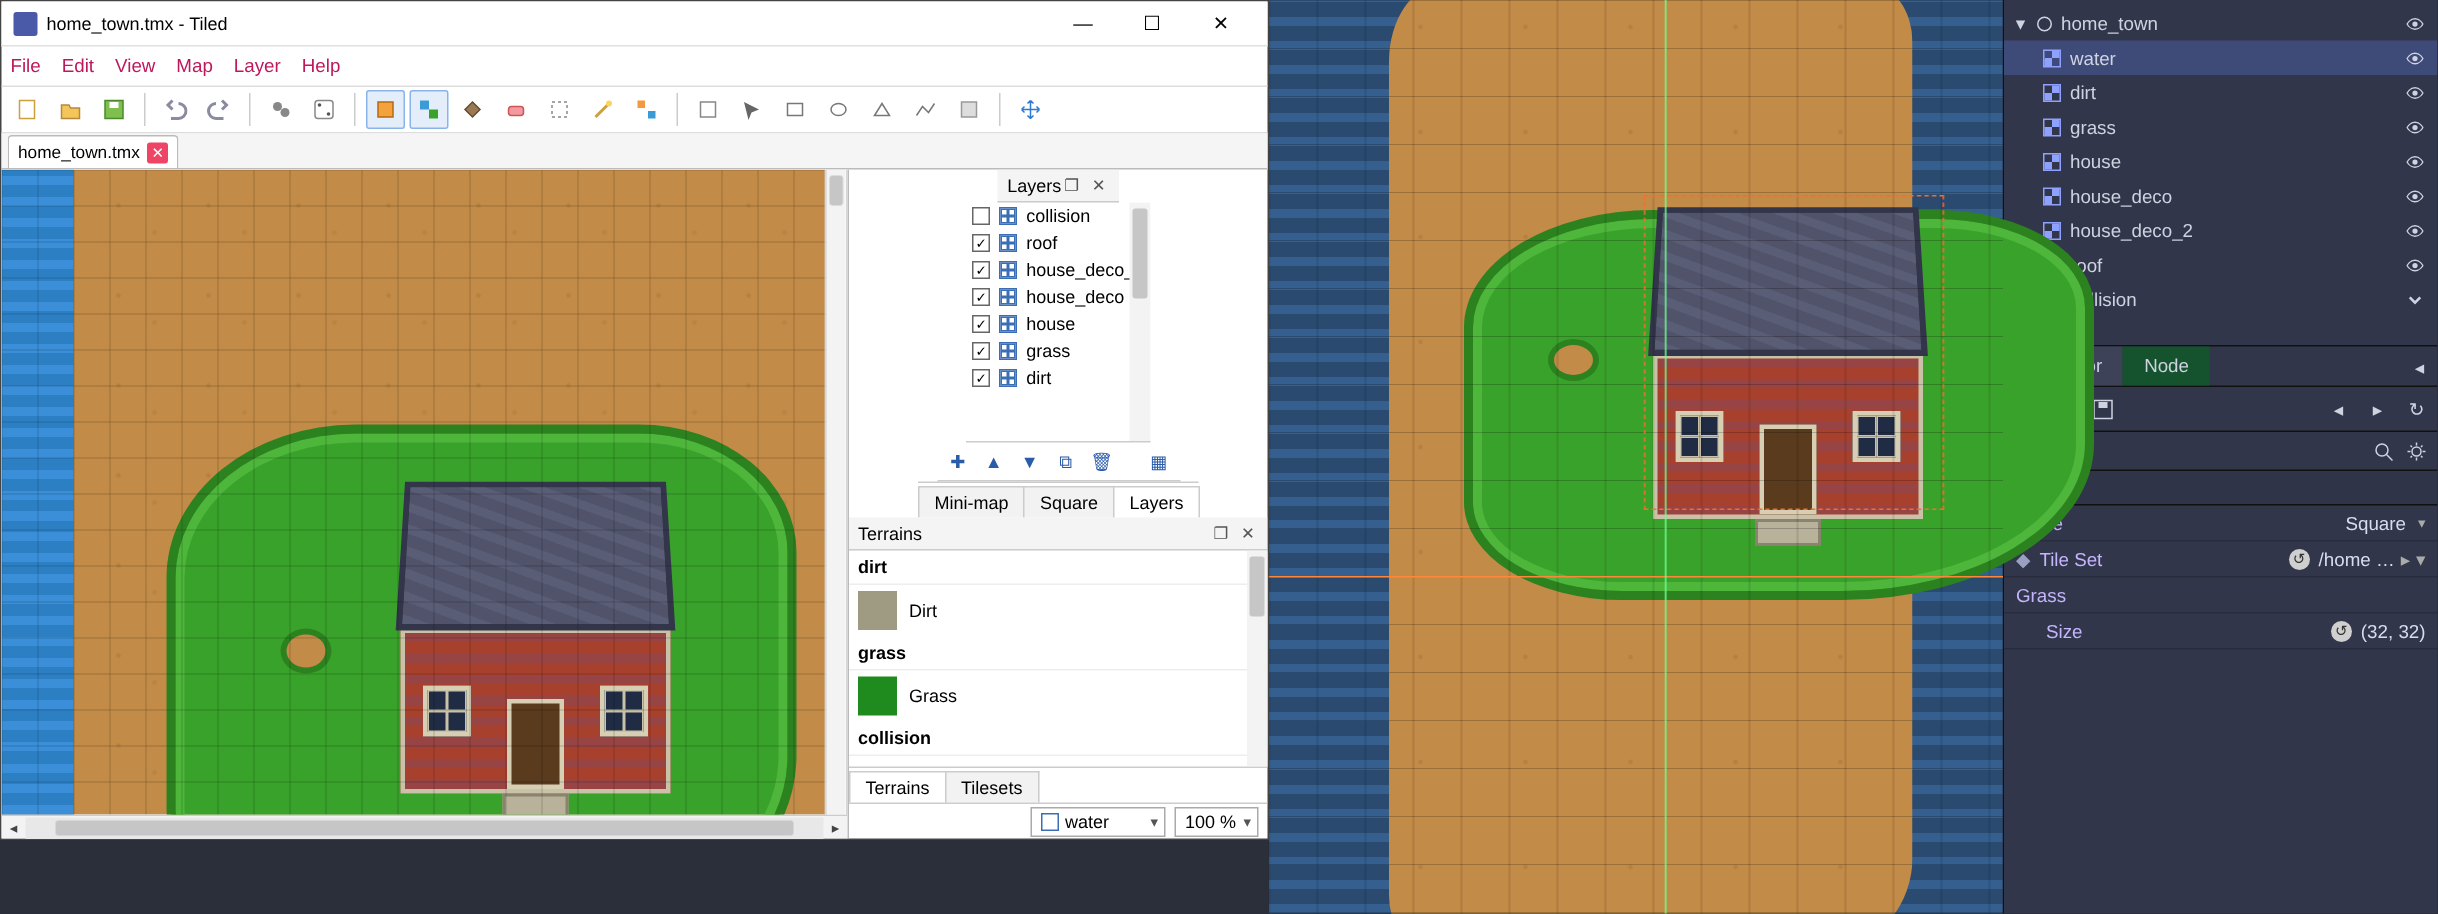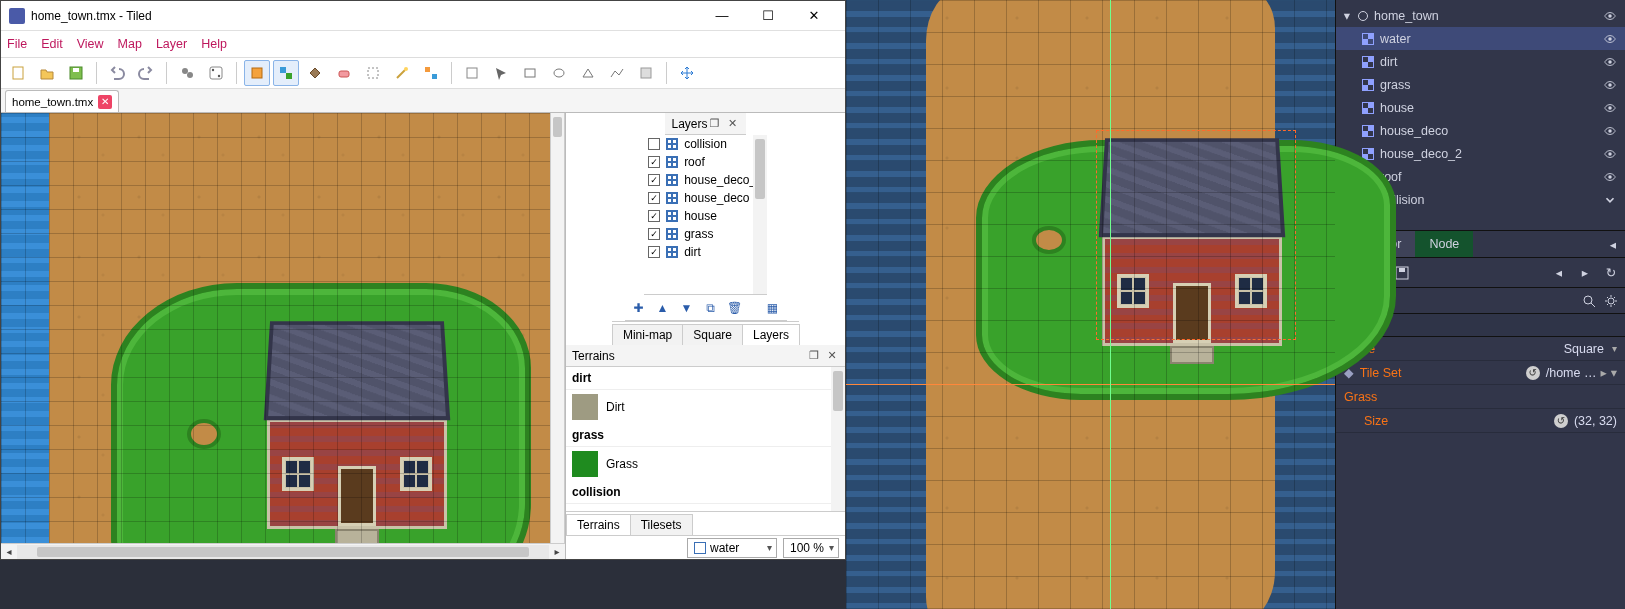--- a/index.html
+++ b/index.html
@@ -161,21 +161,21 @@
 
   .insp-toolbar{height:30px;display:flex;align-items:center;padding:0 6px;gap:10px;border-bottom:1px solid #111;}
   .insp-toolbar .spacer{flex:1;}
   .insp-ic{width:16px;height:16px;display:flex;align-items:center;justify-content:center;color:#cfd2e0;}
 
   .insp-path{height:26px;display:flex;align-items:center;padding:0 6px;gap:6px;border-bottom:1px solid #111;}
   .insp-path .spacer{flex:1;}
 
   .insp-section{background:#2f3448;padding:4px 8px;color:#b9bfd8;font-size:12px;border-bottom:1px solid #111;}
   .insp-row{display:flex;align-items:center;height:24px;padding:0 8px;gap:6px;border-bottom:1px solid #282c3c;}
-  .insp-row .label{flex:1;color:#f97316;}
+  .insp-row .label{flex:1;color:#c4b5fd;}
   .insp-row .val{color:#d9dcf0; display:flex; align-items:center; gap:4px;}
   .revert{width:14px;height:14px;border-radius:50%;background:#cfcfcf;color:#333;font-size:10px;display:flex;align-items:center;justify-content:center;}
   .dd::after{content:"▾";margin-left:4px;font-size:10px;color:#aaa;}
   .chev{color:#aaa;}
   .bullet{color:#9aa0c2;}
 
   .eye-ic svg, .tog svg { width:14px; height:14px; }
 
 </style>
 </head>

